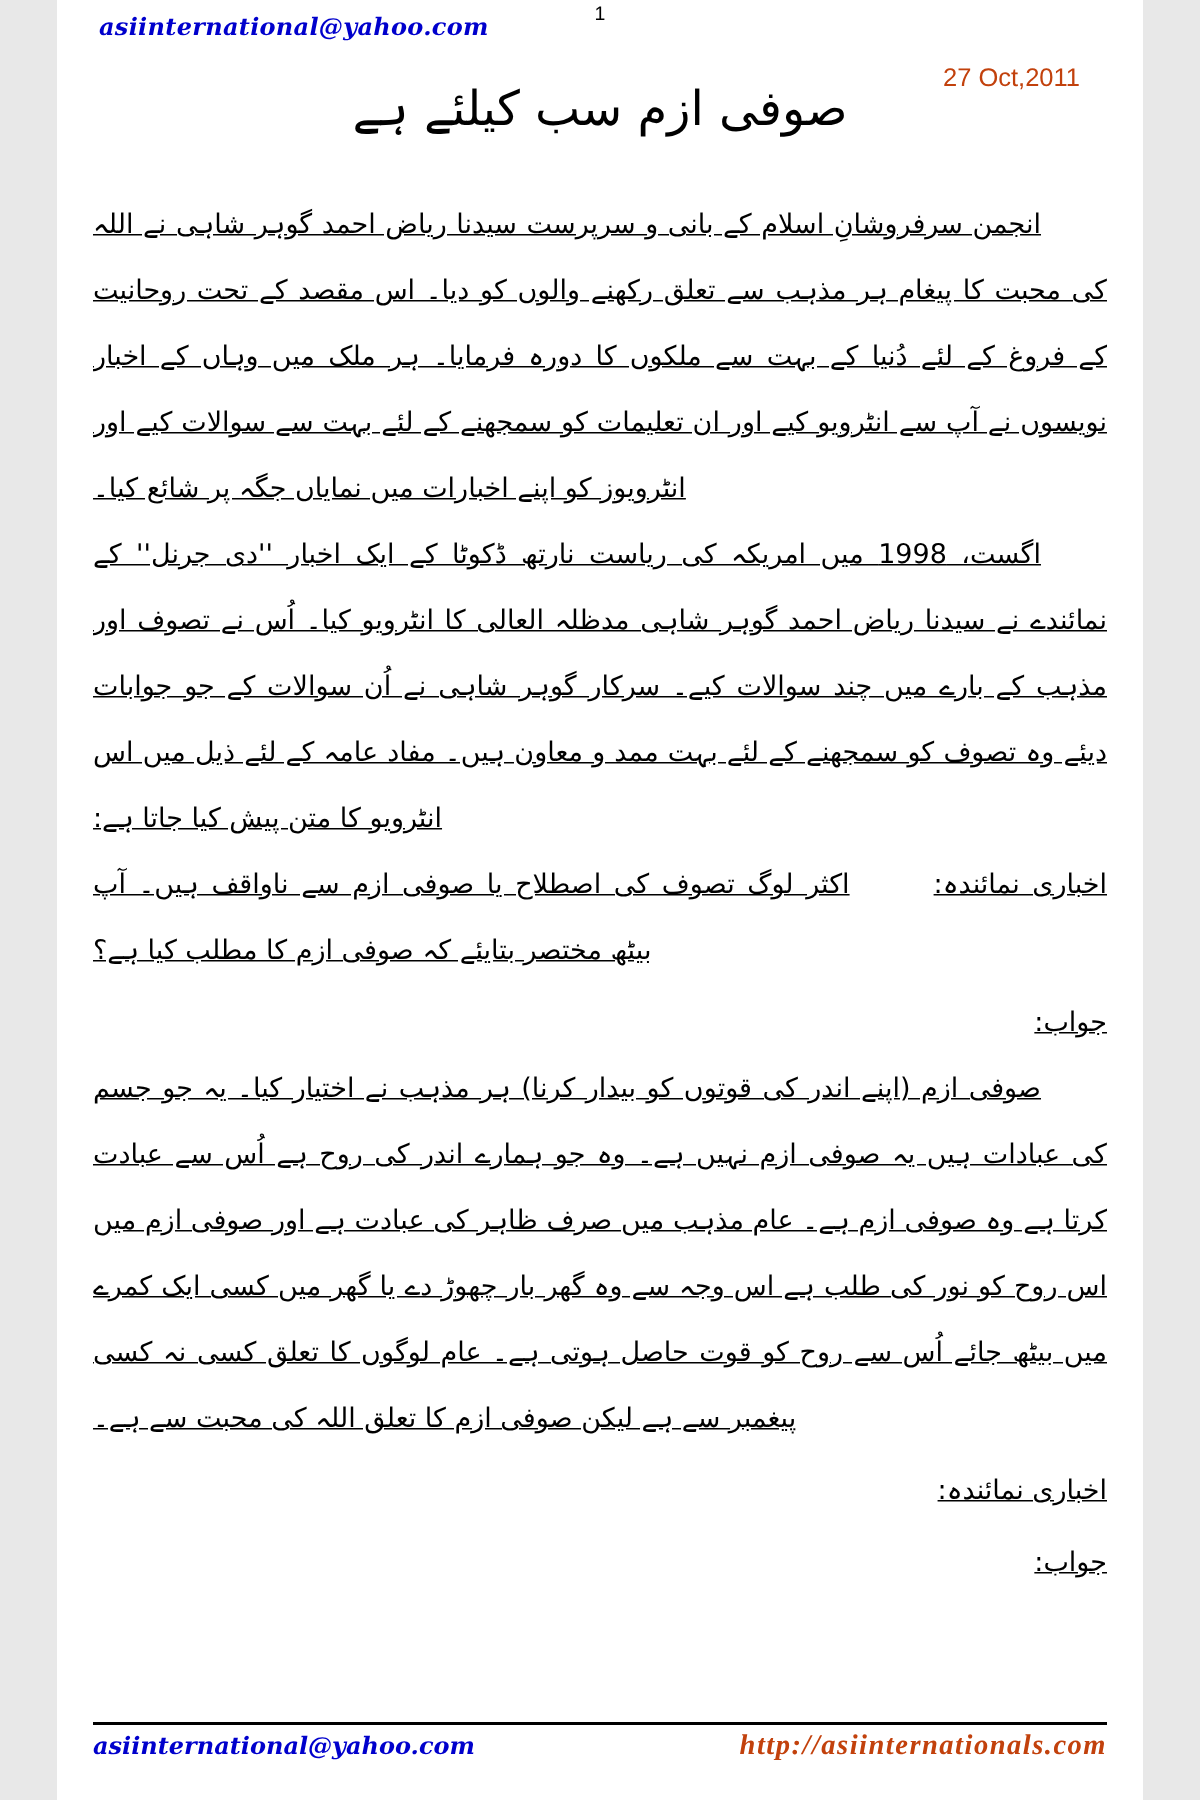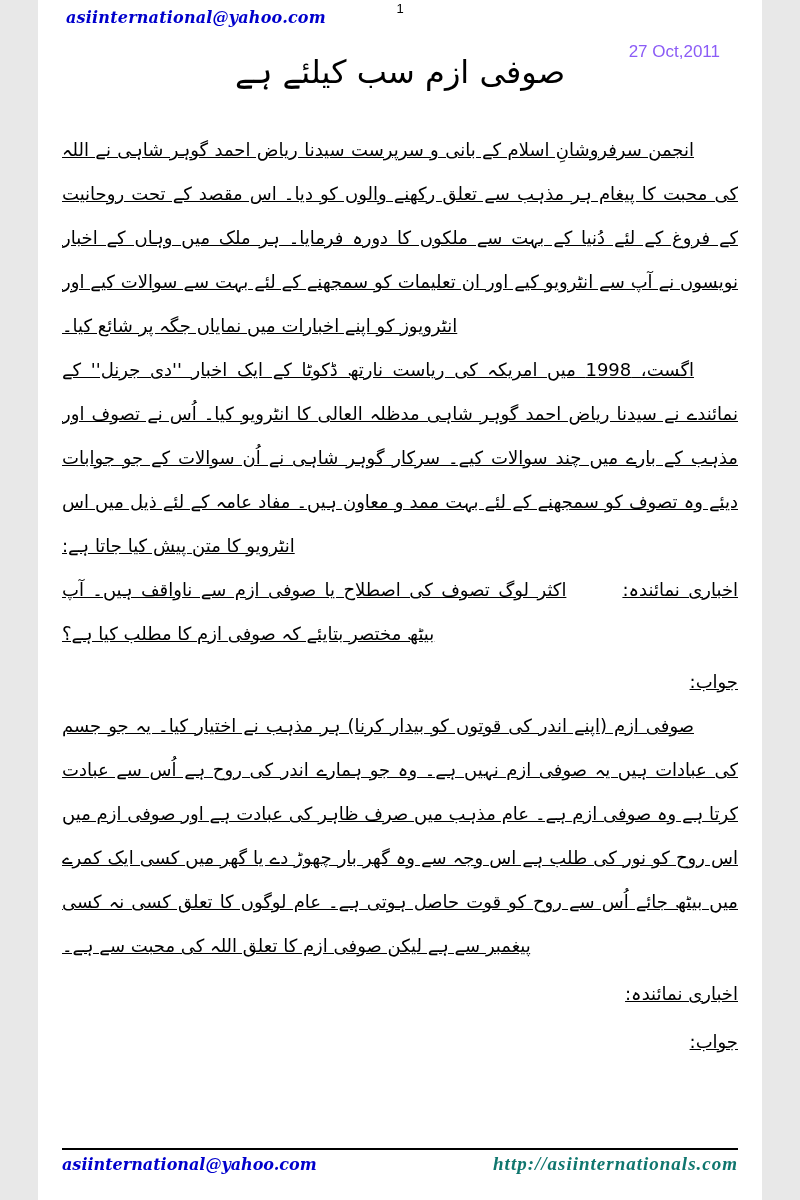--- a/index.html
+++ b/index.html
@@ -42,21 +42,21 @@
   .page-number {
     font-family: "Liberation Sans", sans-serif;
     font-size: 13px;
     margin-top: -2px;
   }
   .doc-date {
     position: absolute;
     top: 42px; right: 42px;
     font-family: "Liberation Sans", sans-serif;
     font-size: 17px;
-    color: #8b5cf6;
+    color: #c2410c;
   }
   .doc-title {
     position: absolute;
     top: 48px; left: 0;
     width: 100%;
     text-align: center;
     direction: rtl;
     font-size: 32px;
     font-weight: normal;
     line-height: 1.5;
@@ -102,21 +102,21 @@
     font-style: italic;
     font-weight: bold;
     font-size: 16px;
     color: #0000cc;
   }
   .ftr-url {
     font-family: "Liberation Serif", serif;
     font-style: italic;
     font-weight: bold;
     font-size: 19px;
-    color: #0f766e;
+    color: #c2410c;
     letter-spacing: 1px;
   }
 </style>
 </head>
 <body>
 
 <div class="page">
 
   <span class="hdr-email">asiinternational@yahoo.com</span>
 

